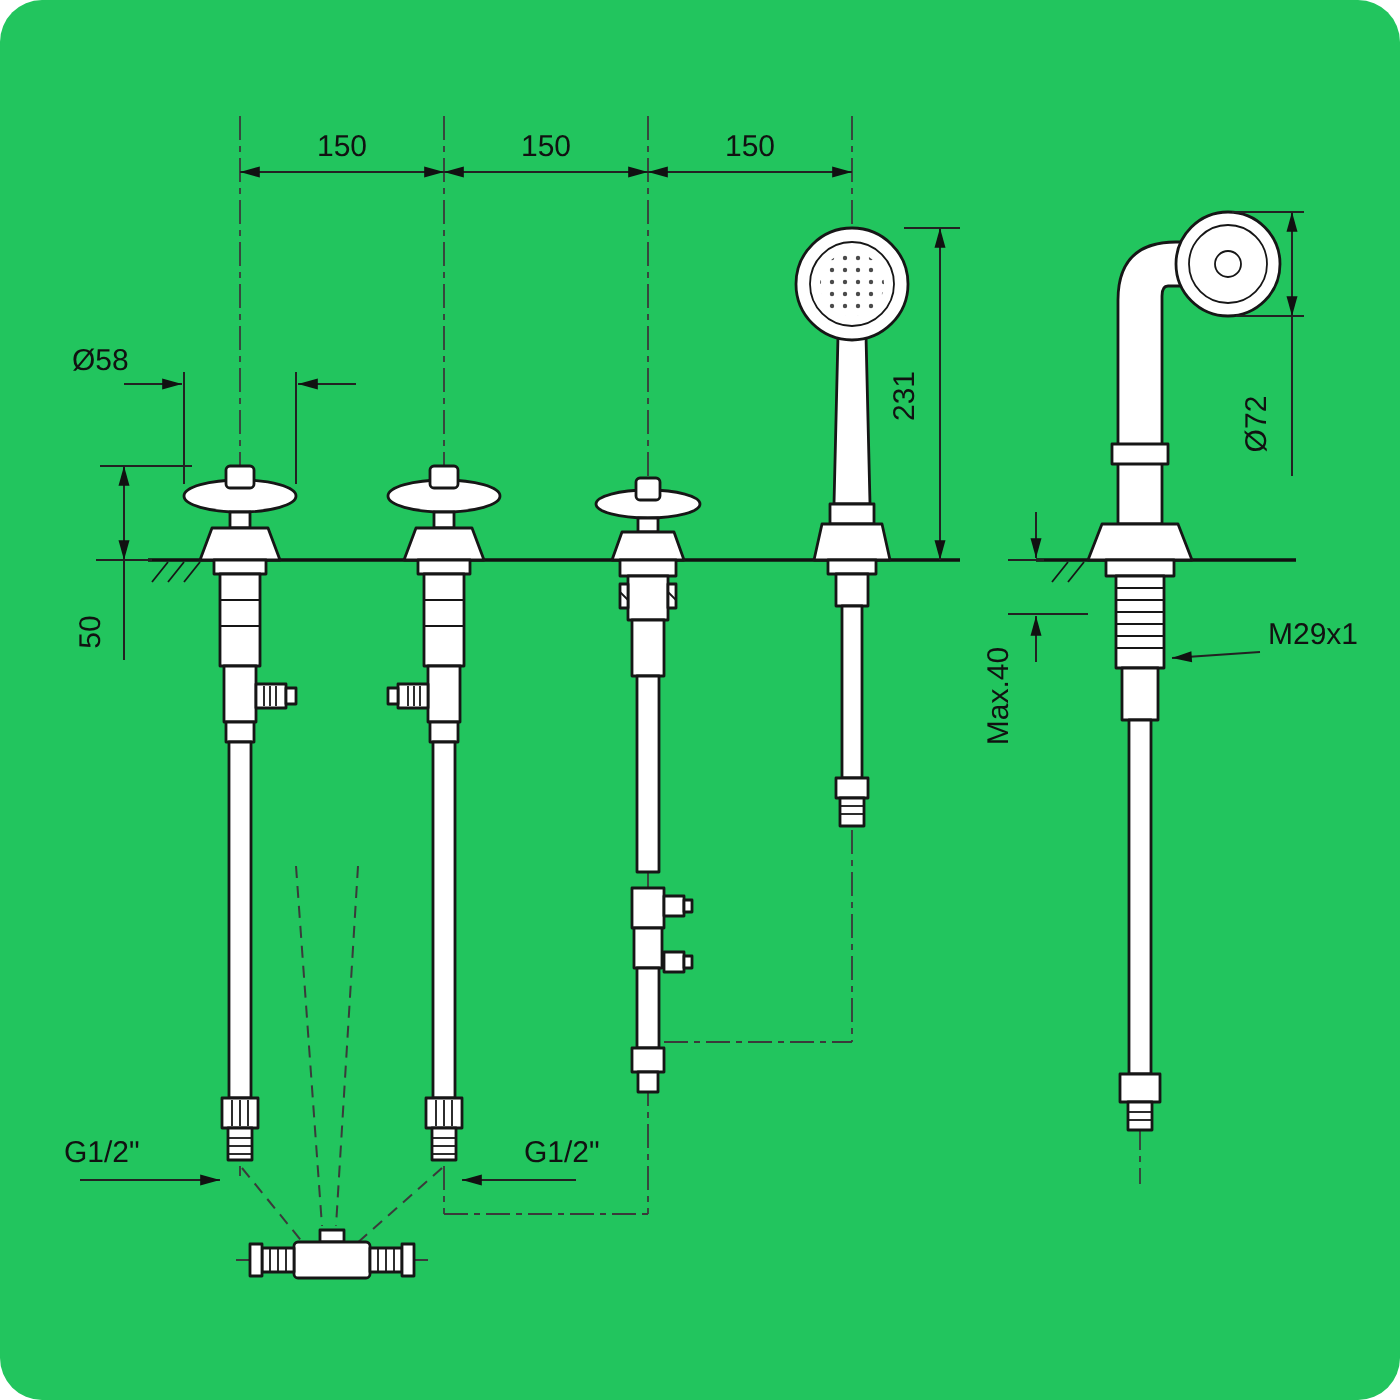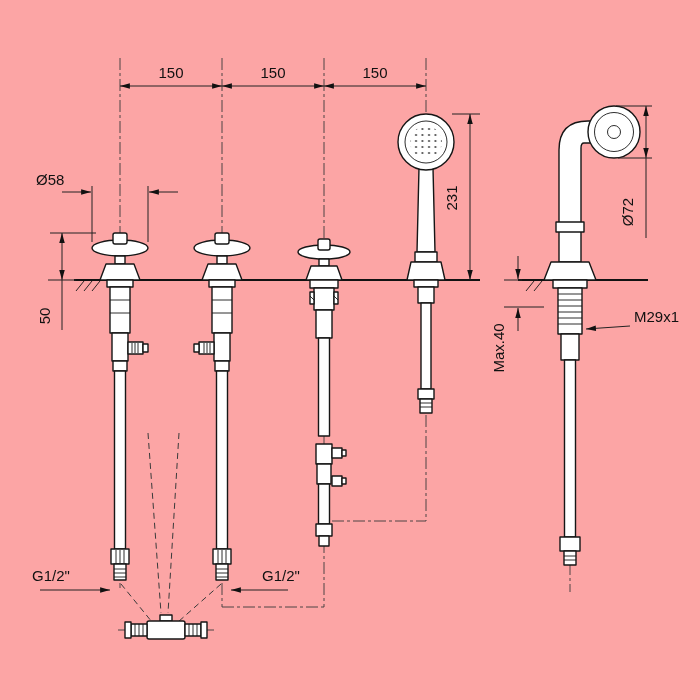--- a/index.html
+++ b/index.html
@@ -1,18 +1,19 @@
 <!DOCTYPE html>
 <html><head>
 <meta charset="utf-8">
 <style>
   html,body{margin:0;padding:0;background:#fff;}
   .stage{
-    width:700px;height:700px;background:#fca5a5;position:relative;
+    width:700px;height:700px;background:#22c55e;position:relative;
     font-family:"Liberation Sans", sans-serif;
+    border-radius:21px;
   }
   svg{display:block}
   .cl{stroke:#3a3a3a;stroke-width:0.9;stroke-dasharray:12 3 3 3;fill:none}
   .dash{stroke:#3a3a3a;stroke-width:1;stroke-dasharray:6 4;fill:none}
   .deck{stroke:#111;stroke-width:1.8;fill:none}
   .thin{stroke:#222;stroke-width:1;fill:none}
   .p{fill:#fff;stroke:#161616;stroke-width:1.4;stroke-linejoin:round}
   .pl{fill:none;stroke:#161616;stroke-width:0.9}
   .dim{font-size:15px;fill:#111;}
 </style>

